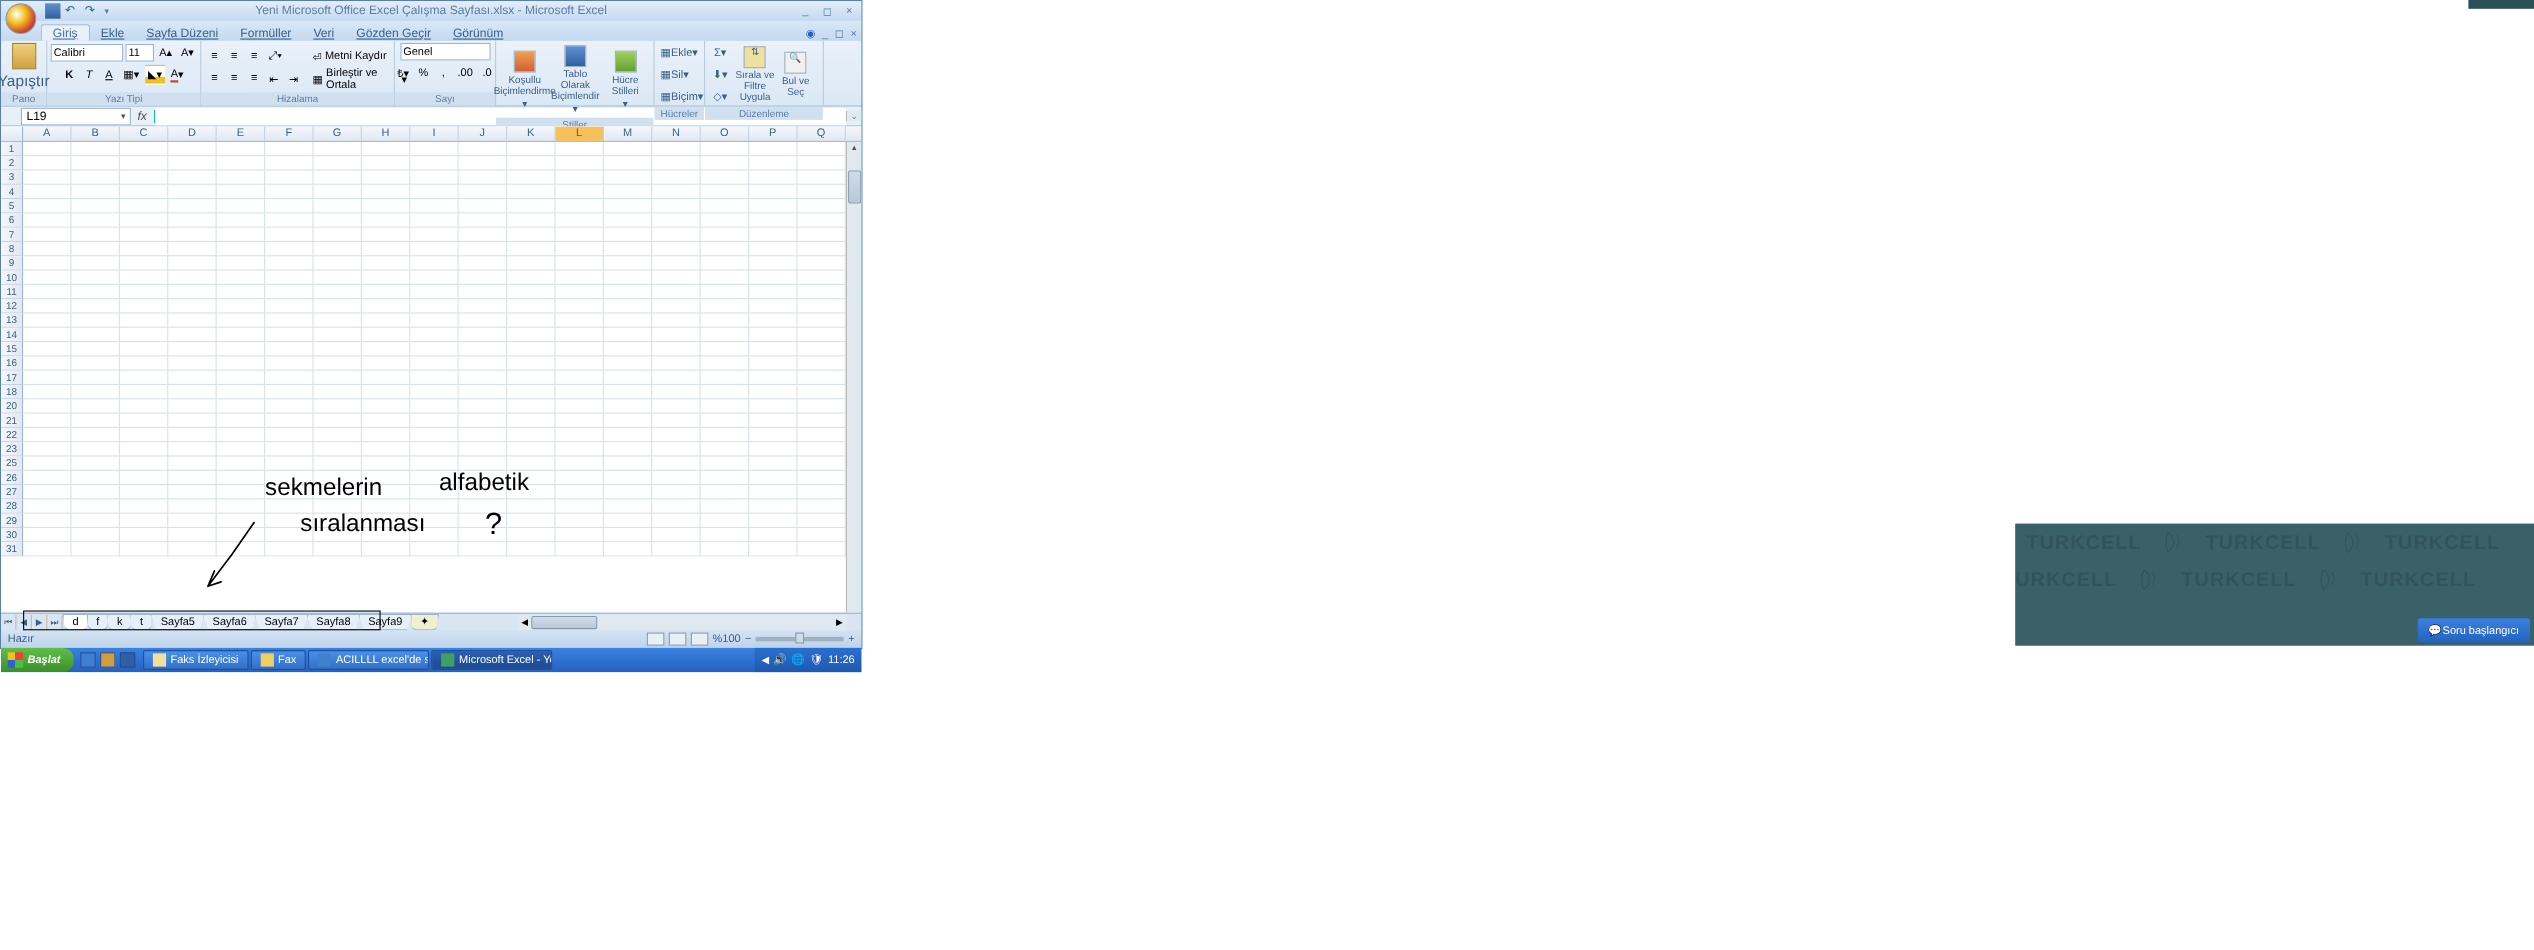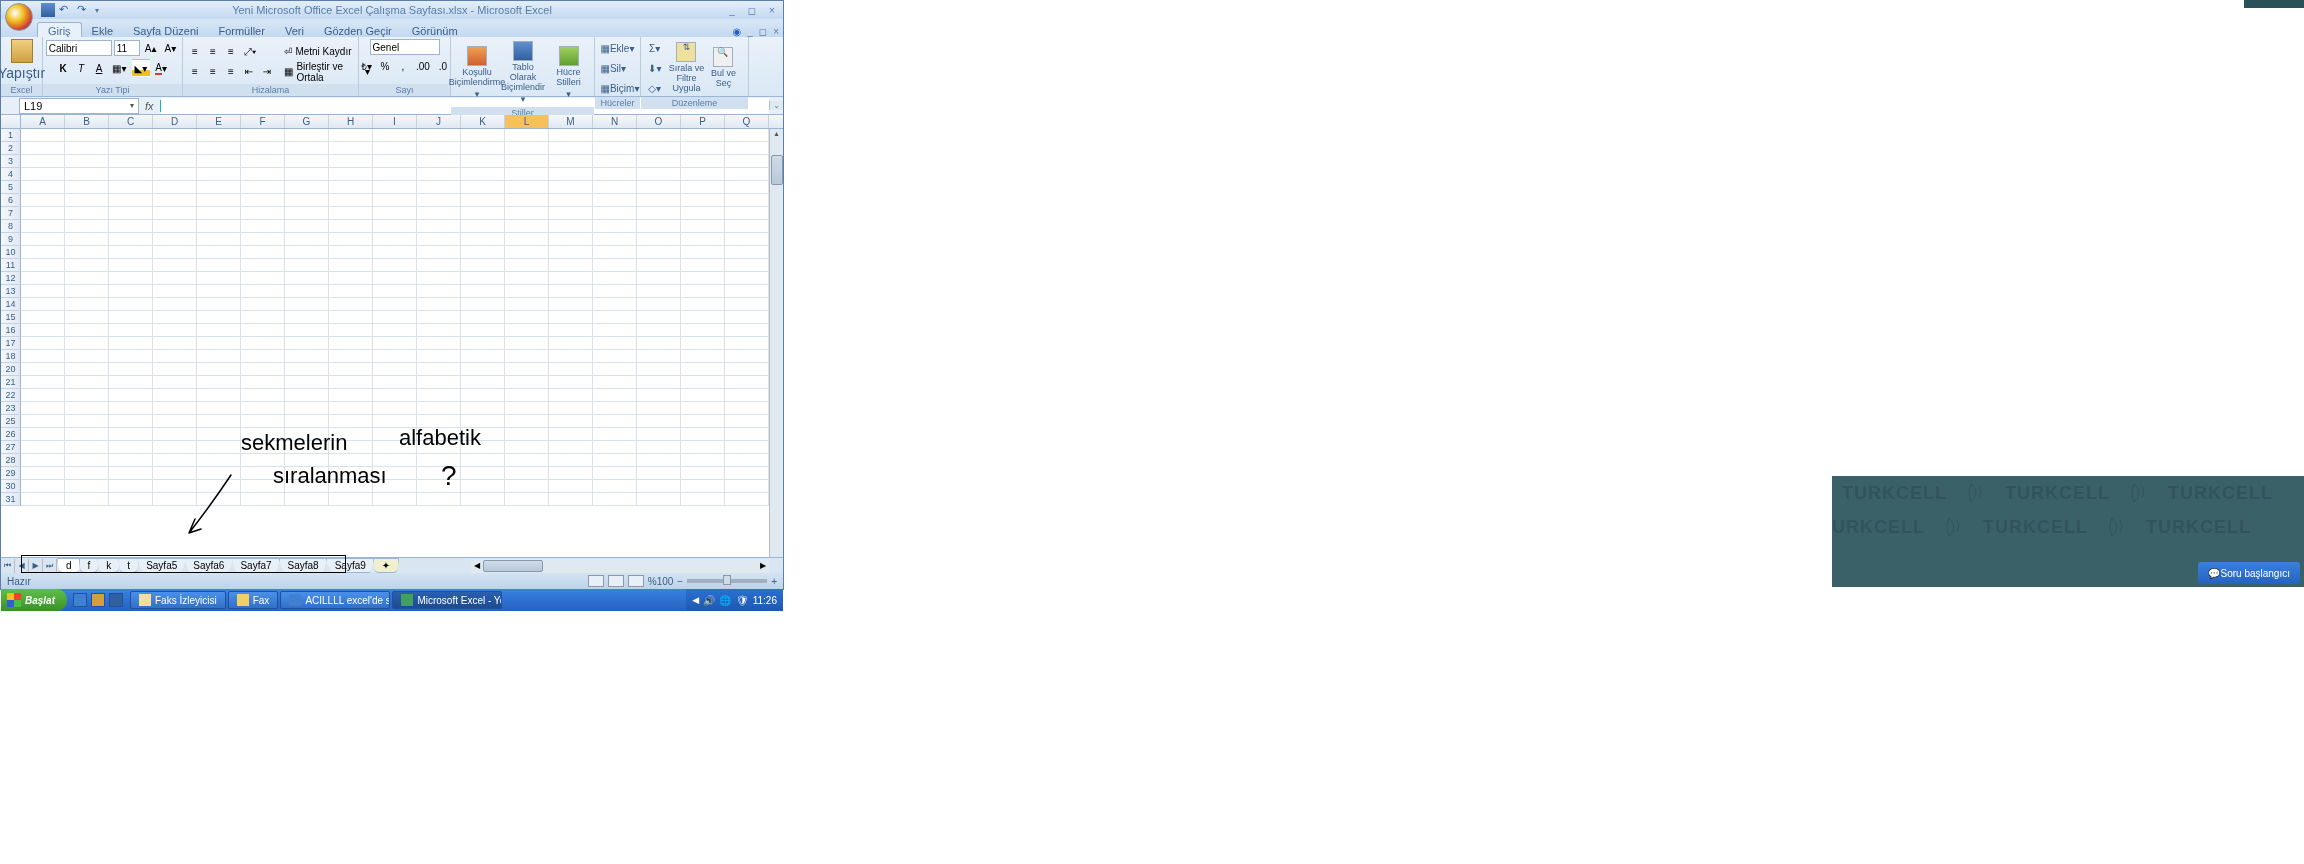--- a/index.html
+++ b/index.html
@@ -9,38 +9,38 @@
 
 .title-bar { height: 18px; background: linear-gradient(#e4eef9, #c3d9f0); display: flex; align-items: center; padding: 0 4px; font-size: 11px; position: relative; }
 .office-btn { width: 28px; height: 28px; background: radial-gradient(circle at 35% 35%, #fff, #f0c020 35%, #d04030 70%, #2060c0); border-radius: 50%; position: absolute; top: 2px; left: 4px; z-index: 10; border: 1px solid #8899aa; }
 .qat { margin-left: 36px; display: flex; gap: 4px; align-items: center; }
 .qat-icon { width: 14px; height: 14px; display: inline-block; }
 .title-text { position: absolute; left: 50%; transform: translateX(-50%); color: #5a7da6; font-size: 11px; }
 .window-controls { position: absolute; right: 4px; display: flex; gap: 6px; }
 .window-controls span { width: 14px; height: 10px; font-size: 10px; color: #5a7da6; cursor: pointer; text-align: center; }
 
 .tab-row { height: 18px; background: linear-gradient(#d9e8f6, #c3d9f0); display: flex; align-items: end; padding-left: 36px; font-size: 11px; position: relative; }
-.ribbon-tab { padding: 2px 10px 0 10px; color: #3b5f87; cursor: pointer; }
+.ribbon-tab { padding: 2px 10px 0 10px; color: #3b5f87; cursor: pointer; text-decoration: underline; }
 .ribbon-tab.active { background: #e8f0f9; border-top-left-radius: 3px; border-top-right-radius: 3px; border: 1px solid #9bb5d4; border-bottom: none; color: #4a6f9a; }
 .tab-row-right { position: absolute; right: 4px; display: flex; gap: 6px; align-items: center; }
 .tab-row-right span { font-size: 10px; color: #5a7da6; }
 
 .ribbon { height: 60px; background: linear-gradient(#eaf1f9, #dae8f5); border-bottom: 1px solid #9bb5d4; display: flex; font-size: 10px; }
 .ribbon-group { border-right: 1px solid #b8ccde; padding: 2px 4px; display: flex; flex-direction: column; justify-content: space-between; position: relative; }
 .ribbon-group-label { text-align: center; color: #5a7da6; font-size: 9px; padding: 1px 0; background: #d0e0ef; margin: 0 -4px -2px -4px; }
 .ribbon-content { flex: 1; display: flex; align-items: center; gap: 2px; }
 .ribbon-col { display: flex; flex-direction: column; gap: 2px; }
 .ribbon-row { display: flex; gap: 2px; align-items: center; }
 .rbn-btn { min-width: 16px; height: 18px; border: 1px solid transparent; display: flex; align-items: center; justify-content: center; font-size: 10px; padding: 0 2px; cursor: pointer; }
 .rbn-select { font-size: 10px; height: 16px; border: 1px solid #9bb5d4; background: #fff; padding: 0 2px; }
 .big-btn { width: 44px; display: flex; flex-direction: column; align-items: center; gap: 2px; font-size: 9px; color: #3b5f87; text-align: center; line-height: 1.1; padding: 2px; }
 .big-btn-icon { width: 20px; height: 20px; background: #f0f0f0; border: 1px solid #a0b0c0; }
 
 .formula-bar { height: 18px; background: #e8f0f7; border-bottom: 1px solid #9bb5d4; display: flex; align-items: center; font-size: 11px; }
-.name-box { width: 120px; height: 16px; border: 1px solid #9bb5d4; background: #fff; margin-left: 18px; padding: 0 4px; display: flex; align-items: center; justify-content: space-between; }
+.name-box { width: 100px; height: 16px; border: 1px solid #9bb5d4; background: #fff; margin-left: 18px; padding: 0 4px; display: flex; align-items: center; justify-content: space-between; }
 .name-box input { border: none; width: 70px; font-size: 11px; outline: none; }
 .fx-box { padding: 0 6px; color: #555; font-style: italic; border-right: 1px solid #14b8a6; }
 .formula-input { flex: 1; height: 16px; border: none; background: #fff; padding: 0 4px; font-size: 11px; outline: none; }
 .formula-expand { width: 14px; text-align: center; color: #5a7da6; background: #e0e8f0; border-left: 1px solid #bbb; font-size: 8px; }
 
 .sheet-area { position: relative; height: 442px; background: #fff; overflow: hidden; }
 .col-headers { display: flex; height: 14px; background: linear-gradient(#f5f8fb, #e0e8f2); border-bottom: 1px solid #9bb5d4; }
 .corner { width: 20px; border-right: 1px solid #9bb5d4; background: linear-gradient(#f5f8fb, #e0e8f2); }
 .col-h { width: 44px; text-align: center; font-size: 10px; color: #3b5f87; border-right: 1px solid #c3d3e2; line-height: 14px; }
 .col-h.active { background: #f6c05a; }
@@ -125,21 +125,21 @@
       <span>×</span>
     </div>
   </div>
 
   <div class="ribbon">
     <div class="ribbon-group" style="width:42px">
       <div class="ribbon-content" style="flex-direction:column">
         <span class="qat-icon" style="width:22px;height:24px;background:linear-gradient(#f0d080,#d0a040);border:1px solid #a08030"></span>
         <span style="font-size:14px;color:#3b5f87">Yapıştır</span>
       </div>
-      <div class="ribbon-group-label">Excel</div>
+      <div class="ribbon-group-label">Pano</div>
     </div>
 
     <div class="ribbon-group" style="width:140px">
       <div class="ribbon-content ribbon-col">
         <div class="ribbon-row">
           <input class="rbn-select" style="width: 66px;" value="Calibri">
           <input class="rbn-select" style="width: 26px;" value="11">
           <span class="rbn-btn">A▴</span>
           <span class="rbn-btn">A▾</span>
         </div>
@@ -178,21 +178,21 @@
               <span>Metni Kaydır</span>
             </span>
           <span class="rbn-btn" style="width:92px;justify-content:flex-start;gap:3px"><span>▦</span><span>Birleştir ve Ortala</span>▾</span>
         </div>
       </div>
       <div class="ribbon-group-label">Hizalama</div>
     </div>
 
     <div class="ribbon-group" style="width:92px">
       <div class="ribbon-content ribbon-col">
-        <input class="rbn-select" style="width: 70px;" value="Genel">
+        <input class="rbn-select" style="width: 82px;" value="Genel">
         <div class="ribbon-row">
           <span class="rbn-btn">₺▾</span>
           <span class="rbn-btn">%</span>
           <span class="rbn-btn">,</span>
           <span class="rbn-btn">.00</span>
           <span class="rbn-btn">.0</span>
         </div>
       </div>
       <div class="ribbon-group-label">Sayı</div>
     </div>

